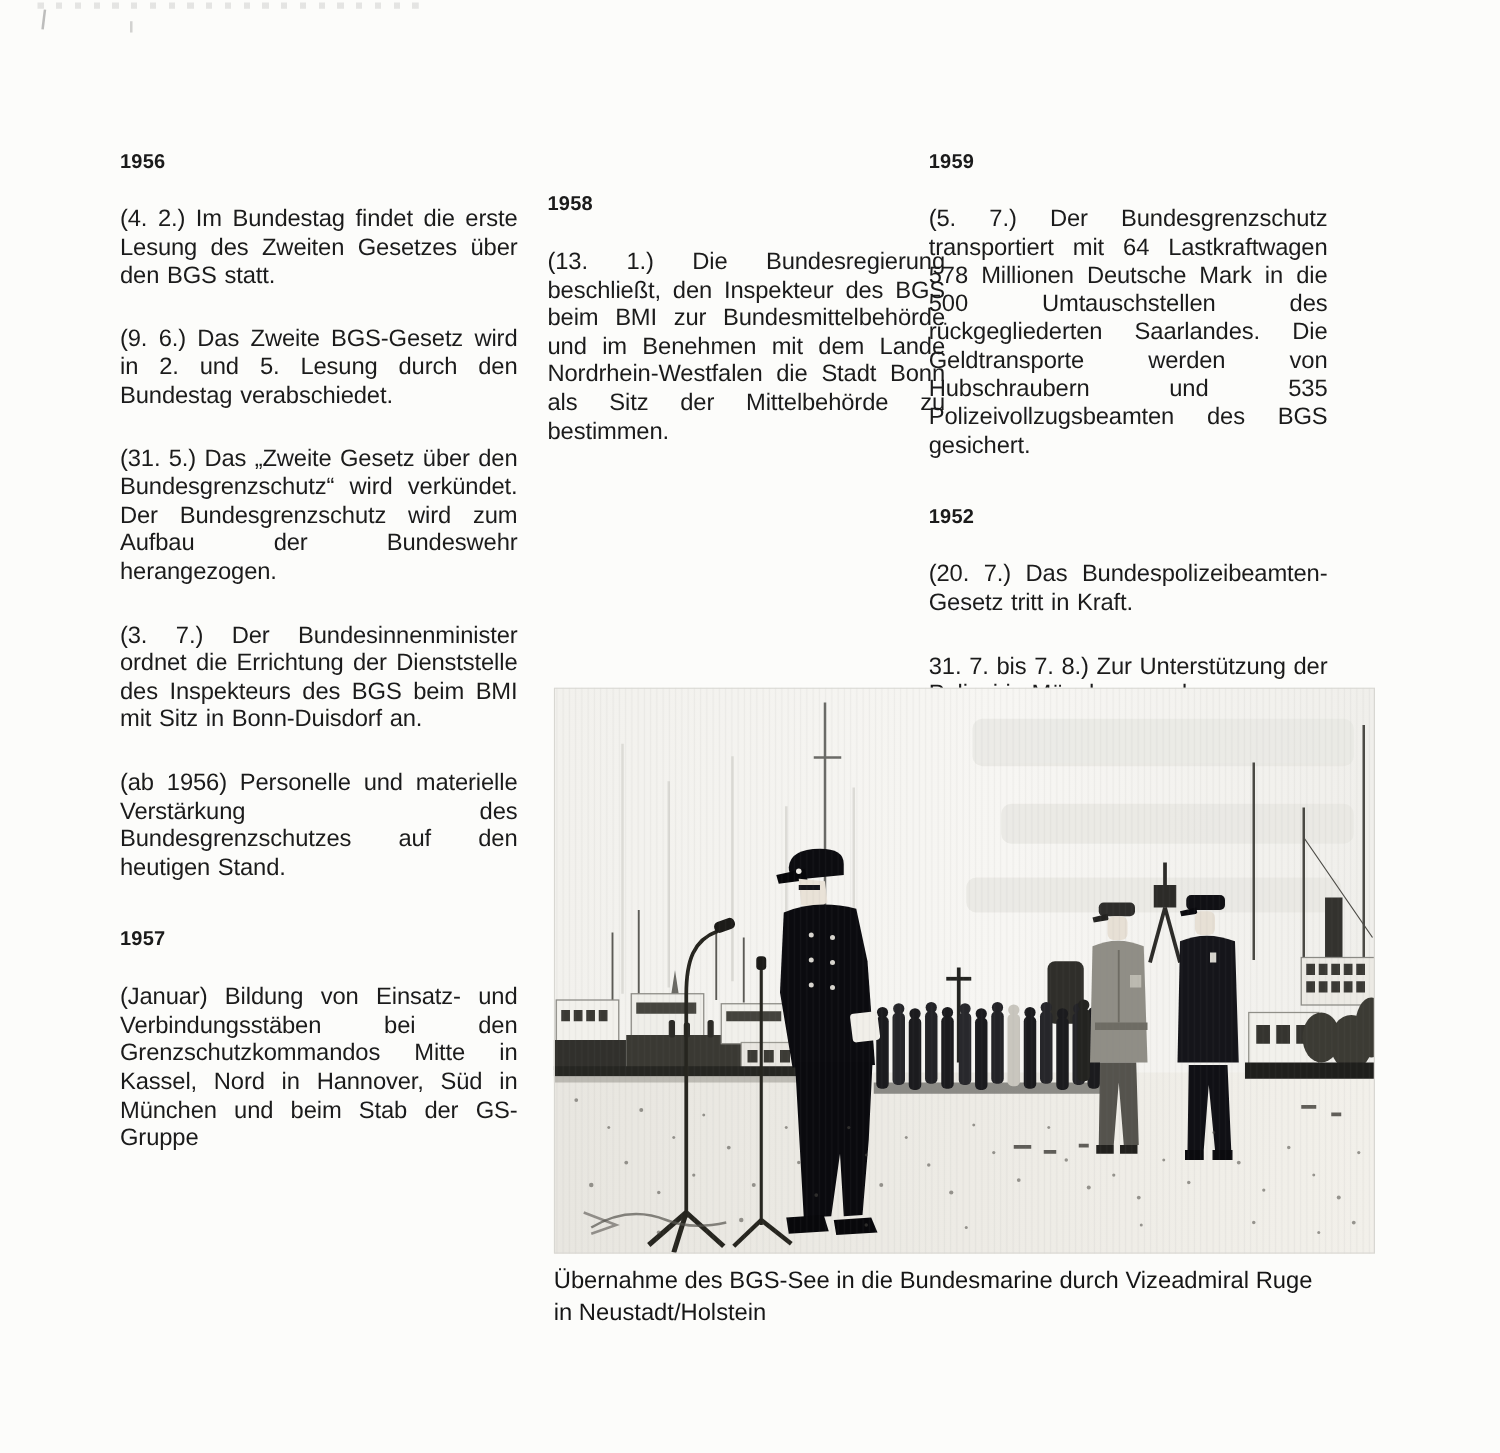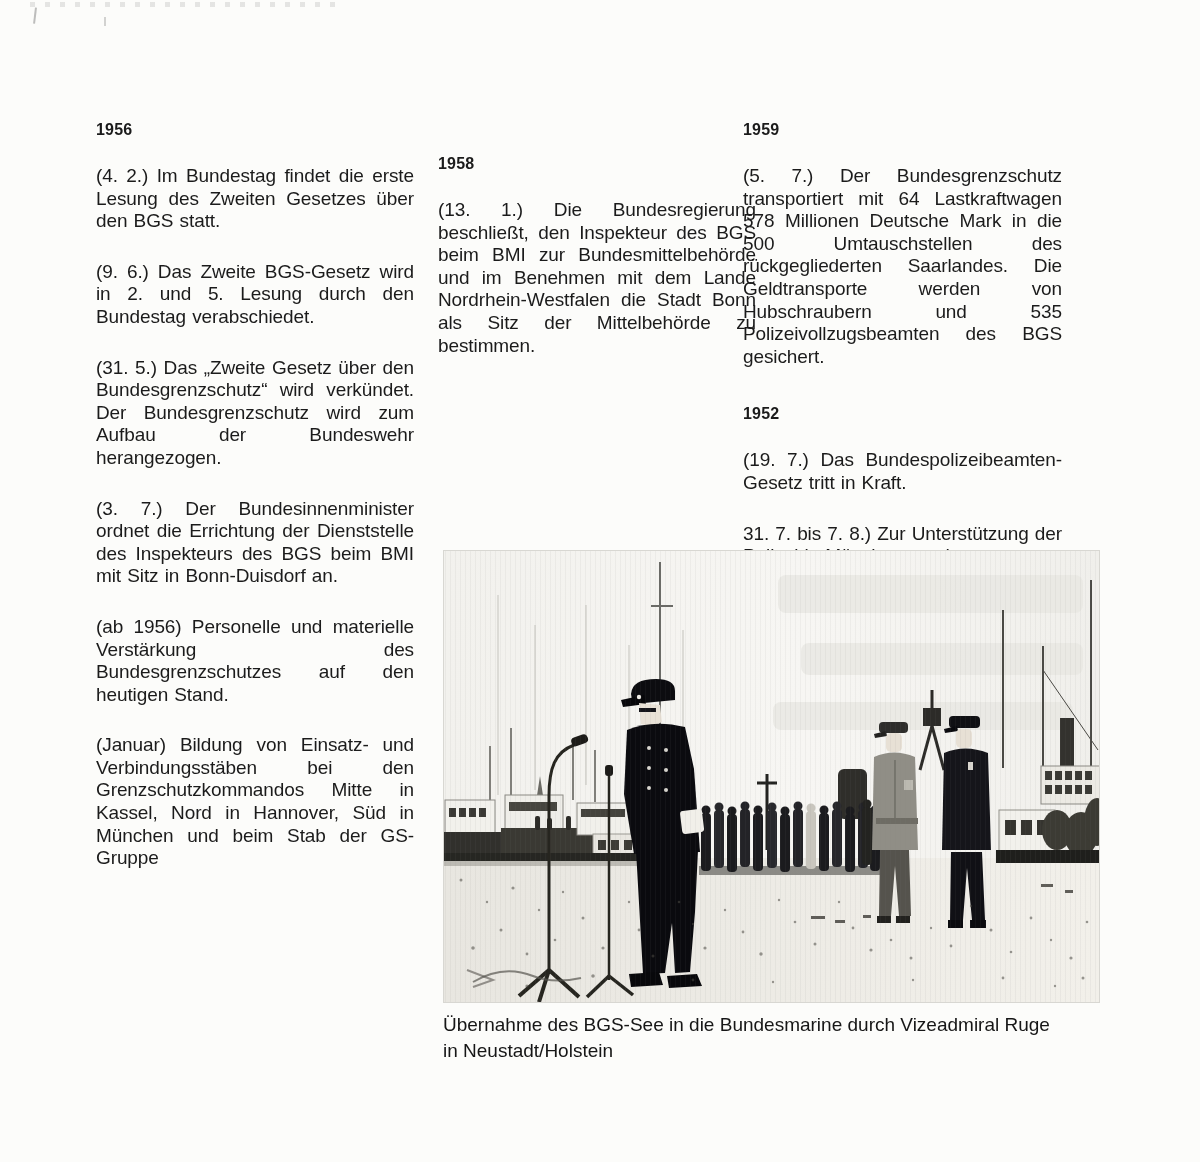--- a/index.html
+++ b/index.html
@@ -45,33 +45,34 @@
   <div class="art art-hook"></div>
   <div class="art art-tick"></div>
 
   <section class="col col-a">
     <h2 class="year">1956</h2>
     <p>(4. 2.) Im Bundestag findet die erste Lesung des Zweiten Gesetzes über den BGS statt.</p>
     <p>(9. 6.) Das Zweite BGS-Gesetz wird in 2. und 5. Lesung durch den Bundestag verabschiedet.</p>
     <p>(31. 5.) Das „Zweite Gesetz über den Bundesgrenzschutz“ wird verkündet. Der Bundesgrenzschutz wird zum Aufbau der Bundeswehr herangezogen.</p>
     <p>(3. 7.) Der Bundesinnenminister ordnet die Errichtung der Dienststelle des Inspekteurs des BGS beim BMI mit Sitz in Bonn-Duisdorf an.</p>
     <p>(ab 1956) Personelle und materielle Verstärkung des Bundesgrenzschutzes auf den heutigen Stand.</p>
+    <h2 class="year mt">1957</h2>
     <p>(Januar) Bildung von Einsatz- und Verbindungsstäben bei den Grenzschutzkommandos Mitte in Kassel, Nord in Hannover, Süd in München und beim Stab der GS-Gruppe</p>
   </section>
 
   <section class="col col-b">
     <h2 class="year mt">1958</h2>
     <p>(13. 1.) Die Bundesregierung beschließt, den Inspekteur des BGS beim BMI zur Bundesmittelbehörde und im Benehmen mit dem Lande Nordrhein-Westfalen die Stadt Bonn als Sitz der Mittelbehörde zu bestimmen.</p>
   </section>
 
   <section class="col col-c">
     <h2 class="year">1959</h2>
     <p>(5. 7.) Der Bundesgrenzschutz transportiert mit 64 Lastkraftwagen 578 Millionen Deutsche Mark in die 500 Umtauschstellen des rückgegliederten Saarlandes. Die Geldtransporte werden von Hubschraubern und 535 Polizeivollzugsbeamten des BGS gesichert.</p>
     <h2 class="year mt">1952</h2>
-    <p>(19. 7.) Das Bundespolizeibeamten-Gesetz tritt in Kraft.</p>
+    <p>(20. 7.) Das Bundespolizeibeamten-Gesetz tritt in Kraft.</p>
     <p>31. 7. bis 7. 8.) Zur Unterstützung der Polizei in München werden an-</p>
   </section>
 
   <figure class="photo">
     <svg width="657" height="453" viewBox="0 0 657 453" xmlns="http://www.w3.org/2000/svg">
       <defs>
         <pattern id="streak" width="5" height="12" patternUnits="userSpaceOnUse">
           <rect x="2" width="1" height="12" fill="#777777" opacity="0.08"></rect>
         </pattern>
         <linearGradient id="skyg" x1="0" y1="0" x2="1" y2="0">

